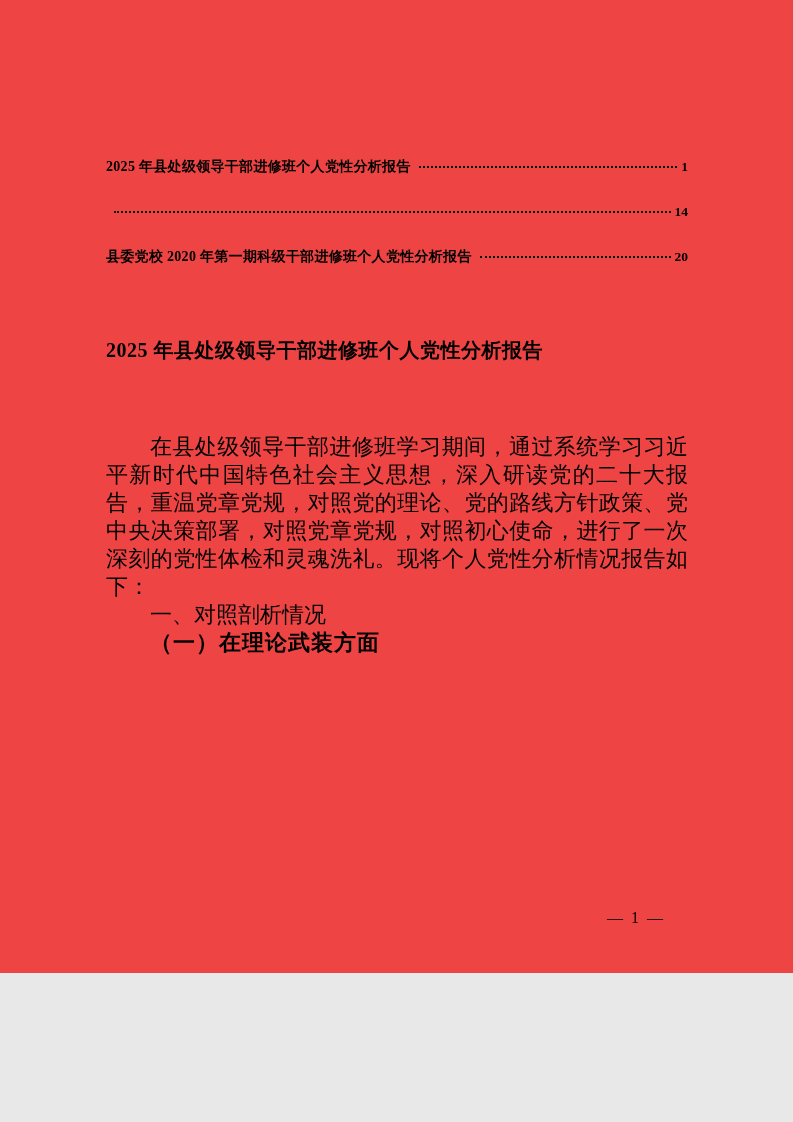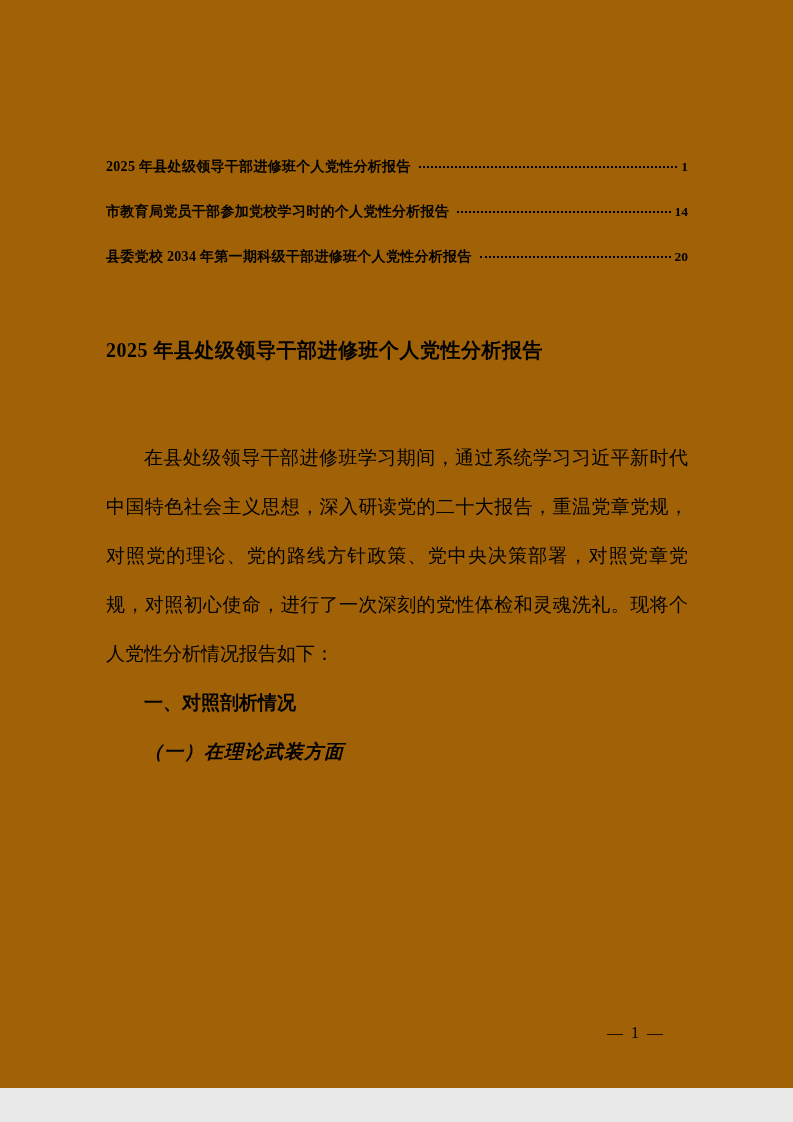--- a/index.html
+++ b/index.html
@@ -2,22 +2,22 @@
 <html><head>
 <meta charset="utf-8">
 <style>
   * { margin: 0; padding: 0; box-sizing: border-box; }
   html, body { background: #e8e8e8; }
   body { display: flex; justify-content: center; }
 
   .page {
     position: relative;
     width: 793px;
-    height: 1088px;
-    background: #a16207;
+    height: 973px;
+    background: #ef4444;
     color: #000000;
     font-family: "Liberation Serif", "DejaVu Serif", serif;
     padding: 158px 105px 0 106px;
     overflow: hidden;
   }
 
   
   .toc-row {
     display: flex;
     align-items: baseline;
@@ -44,33 +44,32 @@
     margin-top: 72px;
     font-size: 20px;
     font-weight: 700;
     letter-spacing: 0.5px;
     line-height: 26px;
   }
 
   
   .body-block { margin-top: 70px; }
   .body-text {
-    font-size: 19px;
-    line-height: 49px;
+    font-size: 22px;
+    line-height: 28px;
     text-align: justify;
     text-justify: inter-ideograph;
   }
   .para { text-indent: 2em; }
   .section-heading {
-    font-weight: 700;
+    font-weight: 400;
     text-indent: 2em;
   }
   .sub-heading {
     font-weight: 700;
-    font-style: italic;
     text-indent: 2em;
     letter-spacing: 1px;
   }
 
   
   .page-footer {
     position: absolute;
     right: 128px;
     bottom: 46px;
     font-size: 16px;
@@ -82,26 +81,25 @@
 
 <div class="page">
 
   <div class="toc">
     <div class="toc-row">
       <span class="toc-title">2025 年县处级领导干部进修班个人党性分析报告</span>
       <span class="toc-leader"></span>
       <span class="toc-page">1</span>
     </div>
     <div class="toc-row">
-      <span class="toc-title">市教育局党员干部参加党校学习时的个人党性分析报告</span>
       <span class="toc-leader"></span>
       <span class="toc-page">14</span>
     </div>
     <div class="toc-row">
-      <span class="toc-title">县委党校 2034 年第一期科级干部进修班个人党性分析报告</span>
+      <span class="toc-title">县委党校 2020 年第一期科级干部进修班个人党性分析报告</span>
       <span class="toc-leader"></span>
       <span class="toc-page">20</span>
     </div>
   </div>
 
   <h1 class="doc-title">2025 年县处级领导干部进修班个人党性分析报告</h1>
 
   <div class="body-block">
     <p class="body-text para">在县处级领导干部进修班学习期间，通过系统学习习近平新时代中国特色社会主义思想，深入研读党的二十大报告，重温党章党规，对照党的理论、党的路线方针政策、党中央决策部署，对照党章党规，对照初心使命，进行了一次深刻的党性体检和灵魂洗礼。现将个人党性分析情况报告如下：</p>
     <p class="body-text section-heading">一、对照剖析情况</p>

